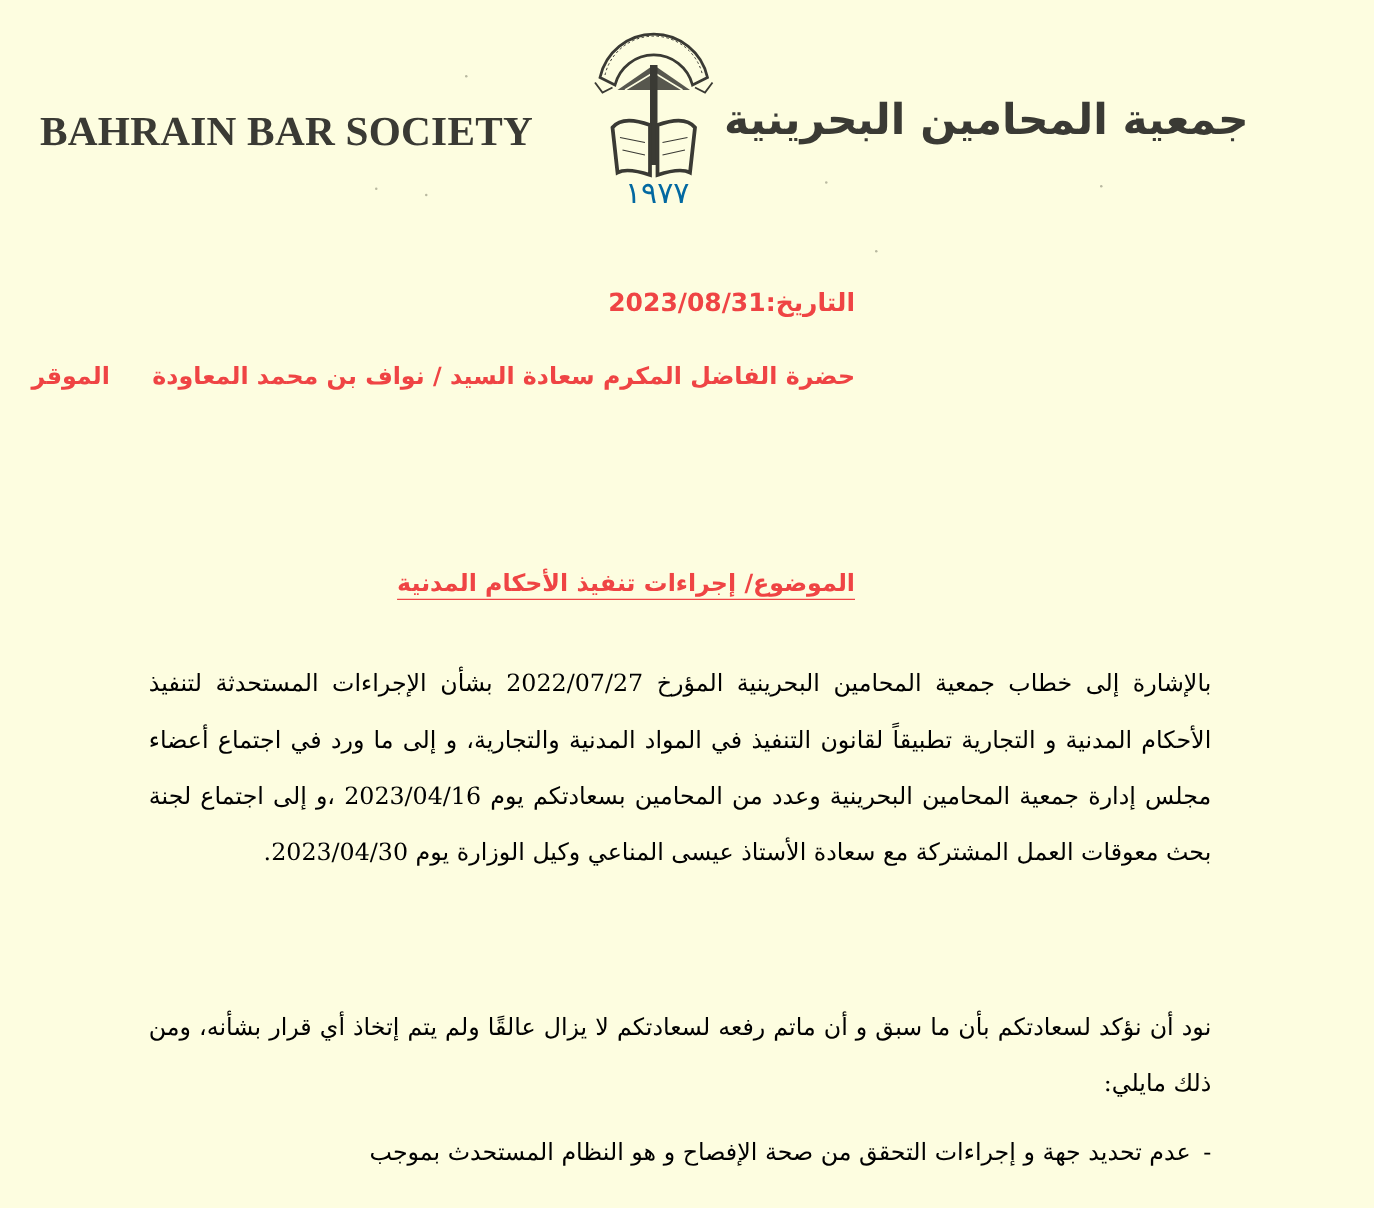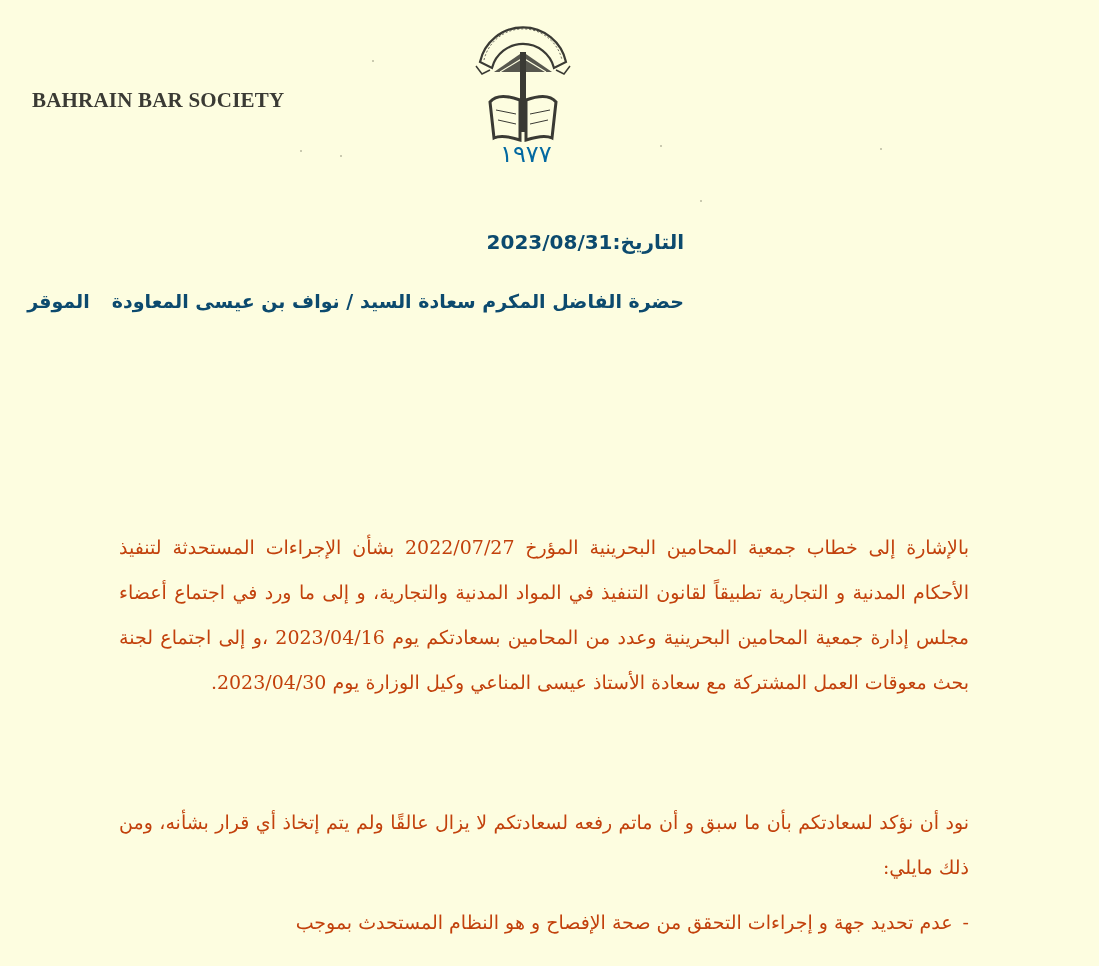--- a/index.html
+++ b/index.html
@@ -19,21 +19,21 @@
     position: absolute;
     inset: 0;
     background: #fdfde0;
   }
   .header-en {
     position: absolute;
     left: 32px;
     top: 88px;
     font-family: "Liberation Serif", serif;
     font-weight: bold;
-    font-size: 21px;
+    font-size: 33px;
     letter-spacing: 0.2px;
     color: #3a3a34;
     white-space: nowrap;
   }
   .logo {
     position: absolute;
     left: 468px;
     top: 10px;
     width: 110px;
     height: 160px;
@@ -56,44 +56,44 @@
     font-size: 34px;
     color: #3a3a34;
     direction: rtl;
     white-space: nowrap;
   }
   .ar {
     position: absolute;
     direction: rtl;
     text-align: right;
     font-family: "DejaVu Sans", sans-serif;
-    color: #0c4a6e;
+    color: #ef4444;
     white-space: nowrap;
   }
   .date-line { right: 415px; top: 230px; font-size: 20px; font-weight: bold; }
   .addressee { right: 415px; top: 290px; font-size: 19px; font-weight: bold; }
-  .addressee .honor { margin-right: 22px; }
+  .addressee .honor { margin-right: 34px; }
   .minister  { right: 415px; top: 346px; font-size: 19px; font-weight: bold; }
   .greeting  { right: 415px; top: 402px; font-size: 19px; font-weight: bold; }
   .subject   {
     right: 415px; top: 456px; font-size: 19px; font-weight: bold;
     text-decoration: underline;
     text-underline-offset: 6px;
   }
   .body-text {
     position: absolute;
     right: 130px;
     width: 850px;
     direction: rtl;
     text-align: justify;
     text-align-last: right;
     font-family: "DejaVu Serif", serif;
     font-size: 19px;
     line-height: 45px;
-    color: #c2410c;
+    color: #000000;
   }
   .para1 { top: 525px; }
   .para2 { top: 800px; }
   .bullet { top: 900px; }
   .bullet .dash { margin-left: 10px; }
   .speck {
     position: absolute;
     width: 2px; height: 2px;
     background: #b9b9a0;
     border-radius: 1px;
@@ -124,31 +124,33 @@
     <path d="M32 62 L55 48 L78 62" fill="none" stroke="#fdfde0" stroke-width="1.2"></path>
 
     <rect x="52" y="42" width="6" height="80" fill="#3a3a34"></rect>
 
     <path d="M22 92 Q30 82 52 90 L52 130 Q34 124 26 128 Z" fill="none" stroke="#3a3a34" stroke-width="3"></path>
     <path d="M88 92 Q80 82 58 90 L58 130 Q76 124 84 128 Z" fill="none" stroke="#3a3a34" stroke-width="3"></path>
     <path d="M28 100 L48 104 M30 110 L48 114 M82 100 L62 104 M80 110 L62 114" stroke="#3a3a34" stroke-width="1"></path>
   </svg>
   <div class="logo-year">١٩٧٧</div>
 
+  <div class="header-ar">جمعية المحامين البحرينية</div>
 
   <div class="ar date-line">
     <span>التاريخ:</span><span>2023/08/31</span>
   </div>
 
   <div class="ar addressee">
-    <span>حضرة الفاضل المكرم سعادة السيد / نواف بن عيسى المعاودة</span><span class="honor">الموقر</span>
+    <span>حضرة الفاضل المكرم سعادة السيد / نواف بن محمد المعاودة</span><span class="honor">الموقر</span>
   </div>
 
 
 
+  <div class="ar subject">الموضوع/ إجراءات تنفيذ الأحكام المدنية</div>
 
   <div class="body-text para1">بالإشارة إلى خطاب جمعية المحامين البحرينية المؤرخ 2022/07/27 بشأن الإجراءات المستحدثة لتنفيذ الأحكام المدنية و التجارية تطبيقاً لقانون التنفيذ في المواد المدنية والتجارية، و إلى ما ورد في اجتماع أعضاء مجلس إدارة جمعية المحامين البحرينية وعدد من المحامين بسعادتكم يوم 2023/04/16 ،و إلى اجتماع لجنة بحث معوقات العمل المشتركة مع سعادة الأستاذ عيسى المناعي وكيل الوزارة يوم 2023/04/30.</div>
 
   <div class="body-text para2">نود أن نؤكد لسعادتكم بأن ما سبق و أن ماتم رفعه لسعادتكم لا يزال عالقًا ولم يتم إتخاذ أي قرار بشأنه، ومن ذلك مايلي:</div>
 
   <div class="body-text bullet">
     <span class="dash">-</span><span>عدم تحديد جهة و إجراءات التحقق من صحة الإفصاح و هو النظام المستحدث بموجب</span>
   </div>
 
 </div>

